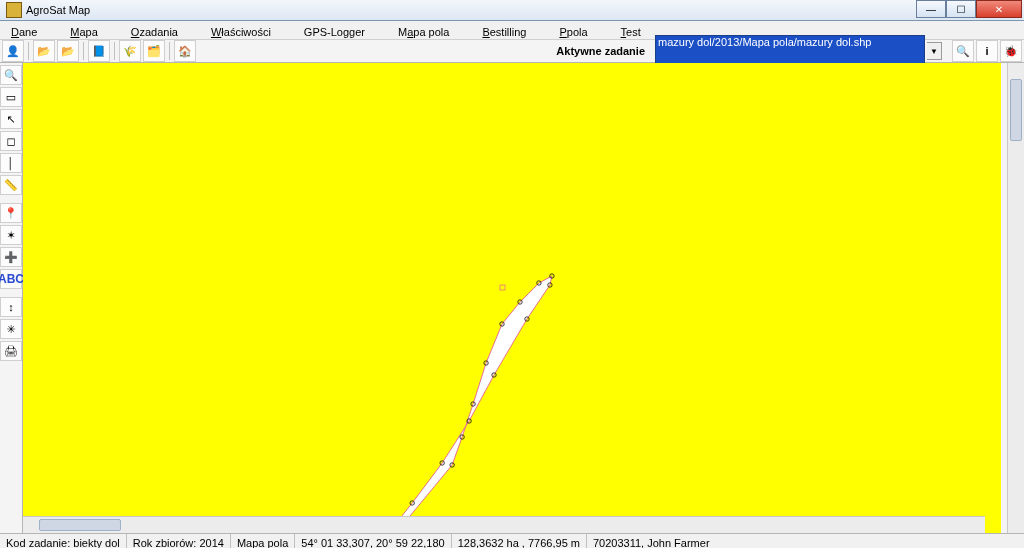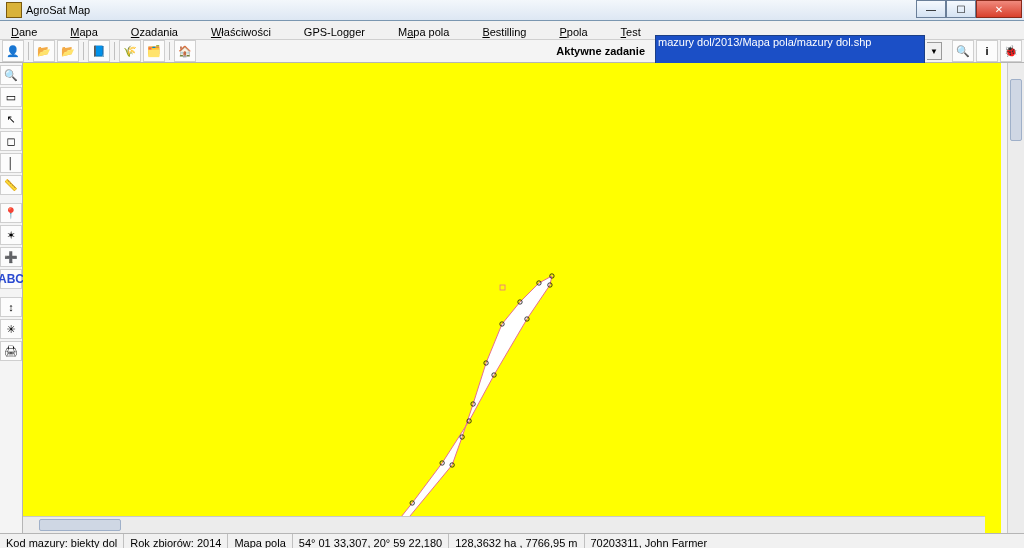--- a/index.html
+++ b/index.html
@@ -306,21 +306,21 @@
       </div>
     </div>
     <div class="v-scroll">
       <div class="thumb"></div>
     </div>
   </div>
 </div>
 
 <div class="statusbar">
   <div class="status-cell">
-    <span>Kod mazury:</span>&nbsp;
+    <span>Kod zadanie:</span>&nbsp;
     <span>biekty dol</span>
   </div>
   <div class="status-cell">
     <span>Rok zbiorów:</span>&nbsp;
     <span>2014</span>
   </div>
   <div class="status-cell">Mapa pola</div>
   <div class="status-cell">54° 01 33,307, 20° 59 22,180</div>
   <div class="status-cell">128,3632 ha , 7766,95 m</div>
   <div class="status-cell">70203311, John Farmer</div>

